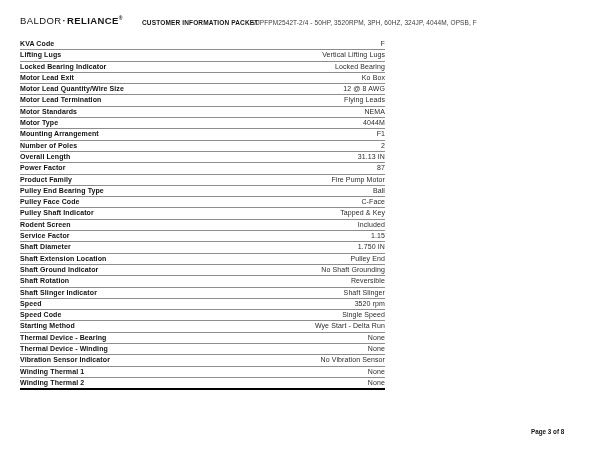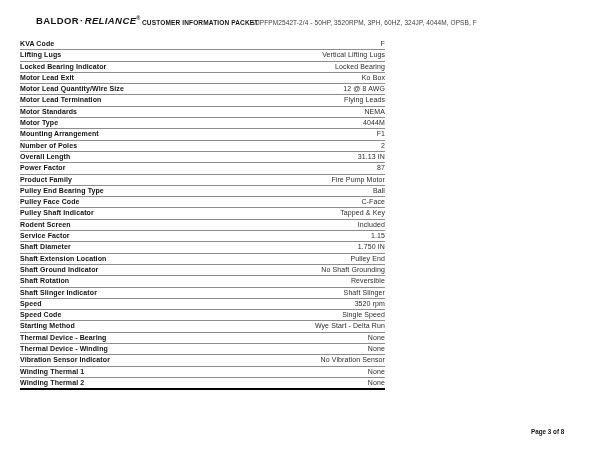--- a/index.html
+++ b/index.html
@@ -19,23 +19,23 @@
   .logo {
     position: absolute;
     left: 20px;
     top: 15px;
     font-size: 9.5px;
     font-weight: bold;
     color: #141414;
     letter-spacing: 0.4px;
     white-space: nowrap;
   }
-  .logo .brand-left { font-weight: bold; margin-left: 16px; }
+  .logo .brand-left { font-weight: normal; }
   .logo .sep { margin: 0 1px; }
-  .logo .brand-right { font-style: italic; font-weight: bold; }
+  .logo .brand-right { font-weight: bold; }
   .logo .mark {
     font-size: 5px;
     vertical-align: super;
     font-style: normal;
     letter-spacing: 0;
   }
   .doc-title {
     position: absolute;
     left: 142px;
     top: 18.5px;

